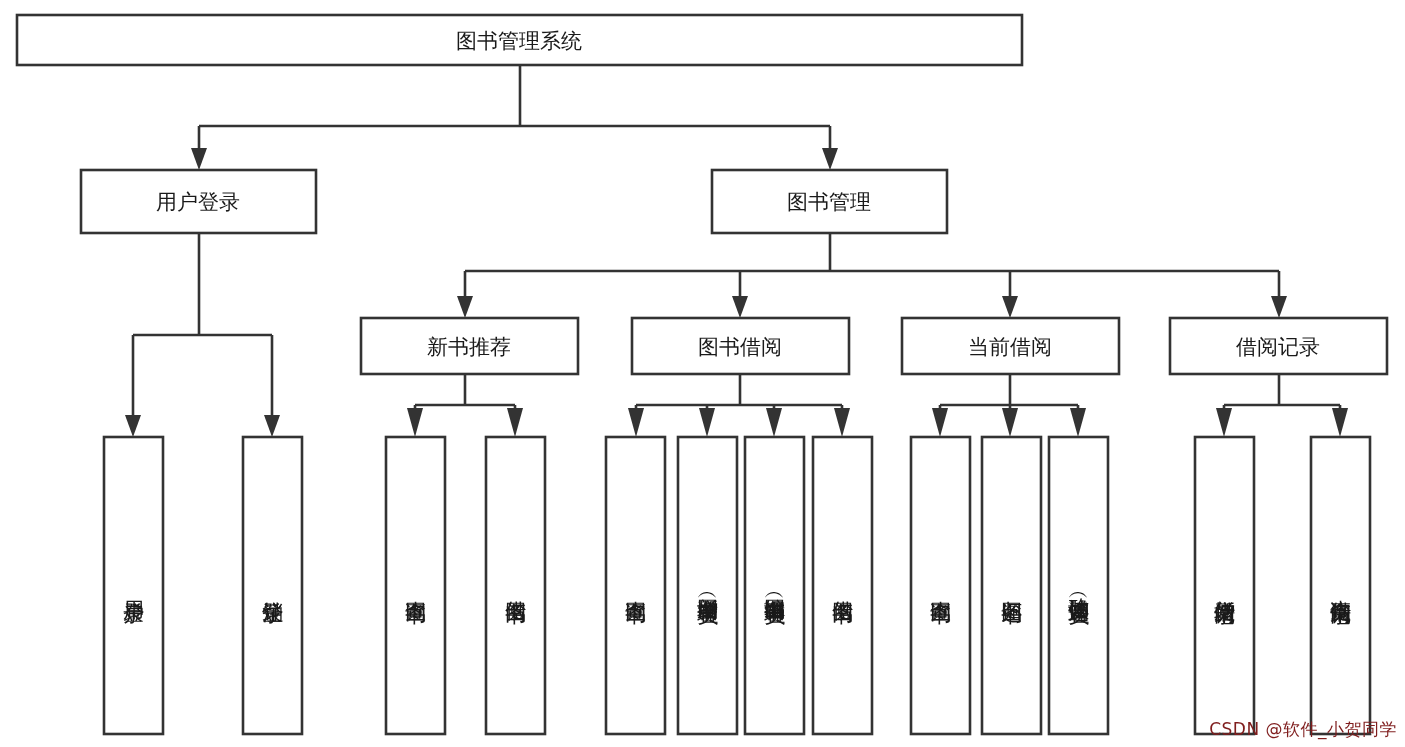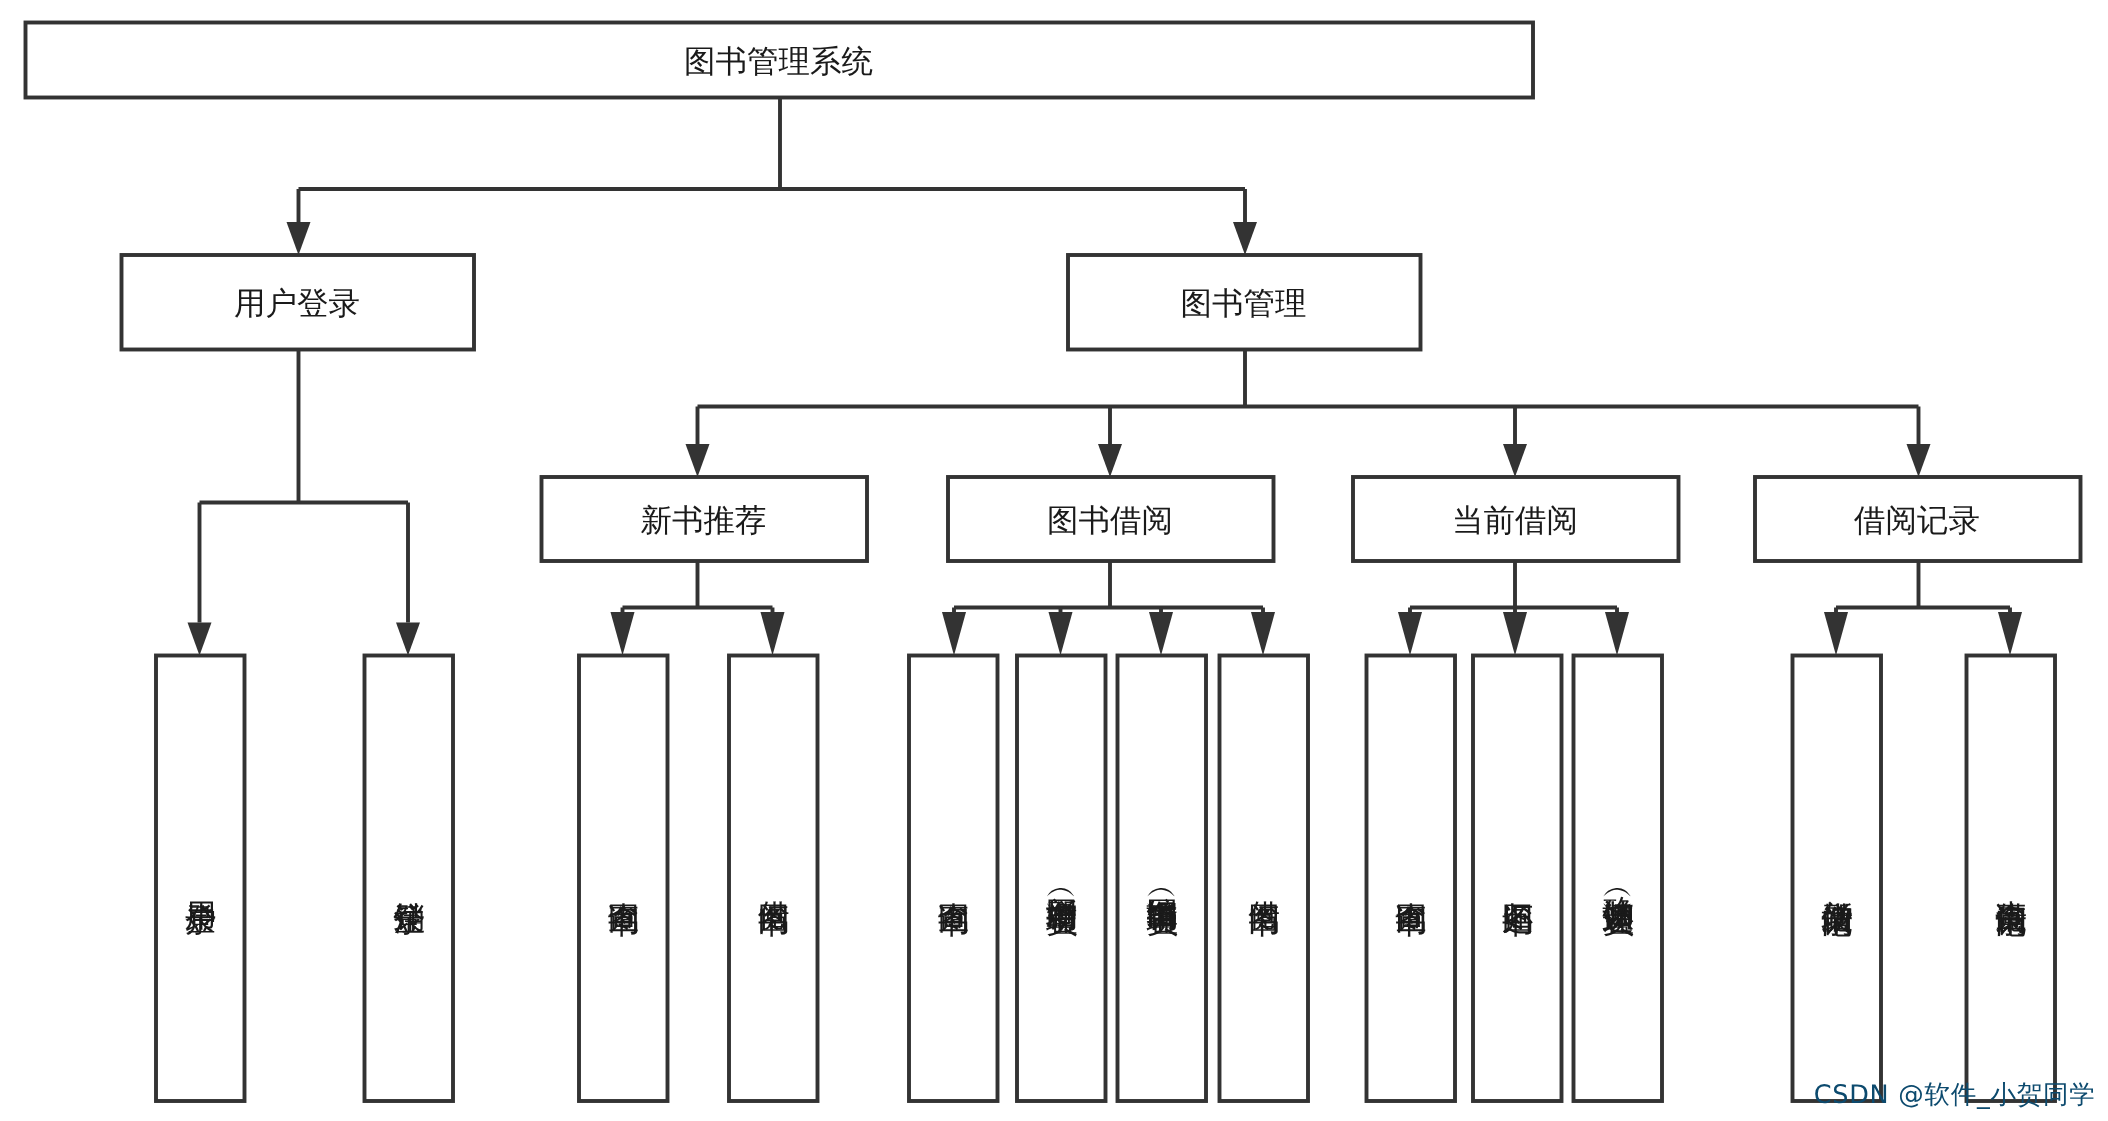--- a/index.html
+++ b/index.html
@@ -62,21 +62,21 @@
     justify-content: center;
     text-align: center;
     user-select: none;
   }
   .watermark {
     position: absolute;
     right: 8px;
     bottom: 6px;
     font-family: "DejaVu Sans", "Liberation Sans", sans-serif;
     font-size: 17px;
-    color: #0c4a6e;
+    color: #7f1d1d;
     white-space: nowrap;
     letter-spacing: 0.5px;
   }
 </style>
 </head>
 <body>
 
 <div id="diagram-root">
 
   <svg class="flow" viewBox="0 0 1405 747" xmlns="http://www.w3.org/2000/svg">

